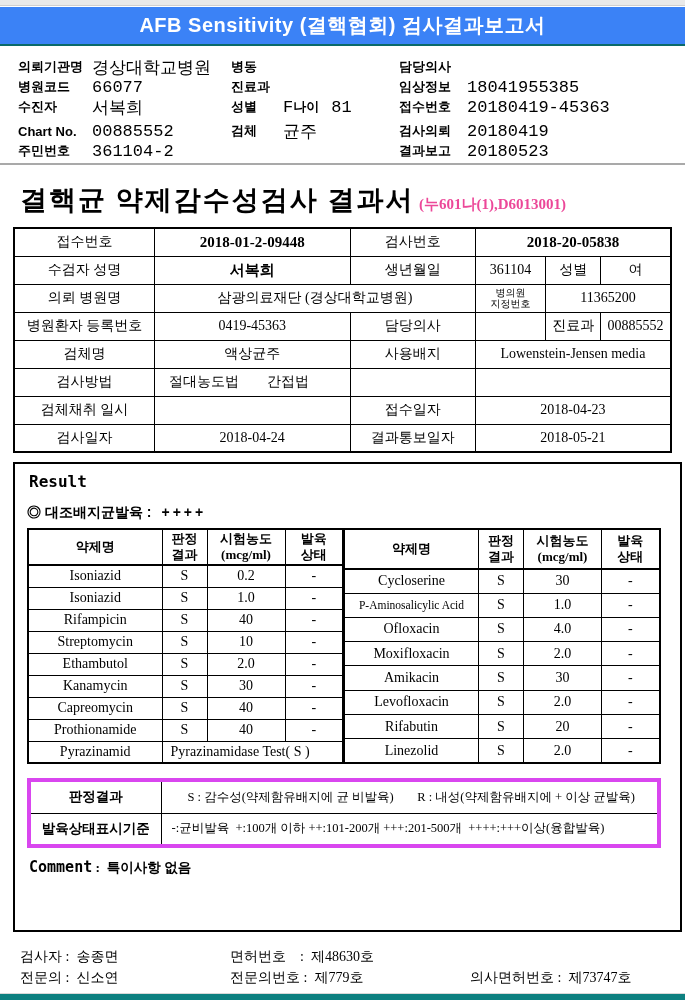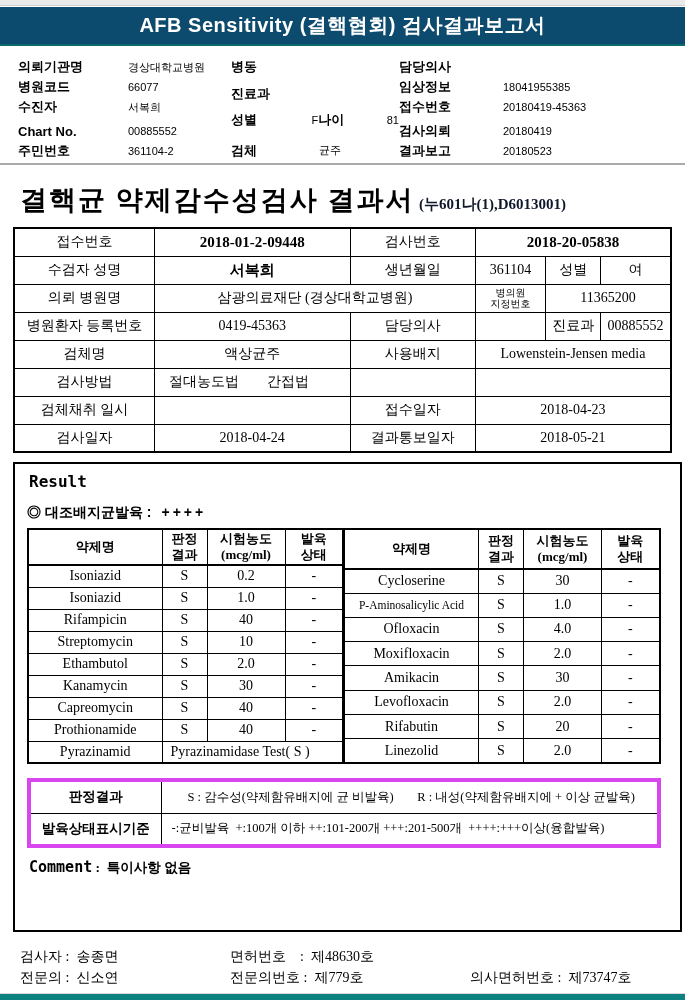--- a/index.html
+++ b/index.html
@@ -1,41 +1,41 @@
 <!DOCTYPE html>
 <html><head>
 <meta charset="utf-8">
 <style>
   * { margin:0; padding:0; box-sizing:border-box; }
   body { background:#fff; font-family:"Liberation Sans", sans-serif; }
   .page { position:relative; width:685px; height:1000px; background:#fff; overflow:hidden; margin:0 auto; }
 
   .top-strip { position:absolute; top:0; left:0; width:685px; height:6px; background:#e9e9e9; border-bottom:1px solid #cfcfcf; }
-  .header-bar { position:absolute; top:7px; left:0; width:685px; height:39px; background:#0c4a6e; border-bottom:2px solid #0a6a6a; text-align:center; }
+  .header-bar { position:absolute; top:7px; left:0; width:685px; height:39px; background:#3b82f6; border-bottom:2px solid #0a6a6a; text-align:center; }
   .header-bar span { color:#fff; font-weight:bold; font-size:20px; line-height:37px; letter-spacing:0.5px; }
 
   .patient { position:absolute; top:57px; left:18px; width:660px; display:flex; }
-  .pcol { display:flex; flex-direction:column;justify-content:space-between; }
+  .pcol { display:flex; flex-direction:column; }
   .pcol1 { width:213px; }
   .pcol2 { width:168px; }
   .pcol3 { width:270px; }
   .prow { display:flex; height:20px; align-items:center; }
   .prow.gap { margin-top:4px; }
   .plabel { font-weight:bold; font-size:13px; color:#000; }
   .pcol1 .plabel { width:74px; }
   .pcol2 .plabel { width:52px; }
   .pcol3 .plabel { width:68px; }
-  .pvalue { font-family:Liberation Sans, sans-serif; font-size:11px; color:#000;margin-left:36px; }
+  .pvalue { font-family:Liberation Mono, monospace; font-size:17px; color:#000; }
   .plabel.inline2 { width:38px; }
 
   .hrline { position:absolute; top:163px; left:0; width:685px; height:2px; background:#a9a9a9; }
 
   .doc-title { position:absolute; top:182px; left:20px; white-space:nowrap; }
   .doc-title .main { font-family:"Liberation Serif", serif; font-weight:bold; font-size:27px; letter-spacing:2px; color:#000; }
-  .doc-title .sub { font-family:"Liberation Serif", serif; font-weight:bold; font-size:15px; color:#0f172a; }
+  .doc-title .sub { font-family:"Liberation Serif", serif; font-weight:bold; font-size:15px; color:#ec4899; }
 
   table { border-collapse:collapse; }
   .info-table { position:absolute; top:227px; left:13px; width:659px; border:2px solid #000; table-layout:fixed; }
   .info-table td { border:1px solid #000; height:28px; text-align:center; font-family:"Liberation Serif", serif; font-size:14px; color:#000; overflow:hidden; }
   .info-table td.bold { font-weight:bold; font-size:15px; }
   .info-table td.small2 { font-size:10px; line-height:1.15; white-space:pre-line; }
   .info-table td.leftal { text-align:left; padding-left:14px; white-space:pre; }
 
   .result-box { position:absolute; top:462px; left:13px; width:669px; height:470px; border:2px solid #000; }
   .result-heading { position:absolute; top:8px; left:14px; font-family:"DejaVu Sans Mono", monospace; font-weight:bold; font-size:16px; color:#000; }

